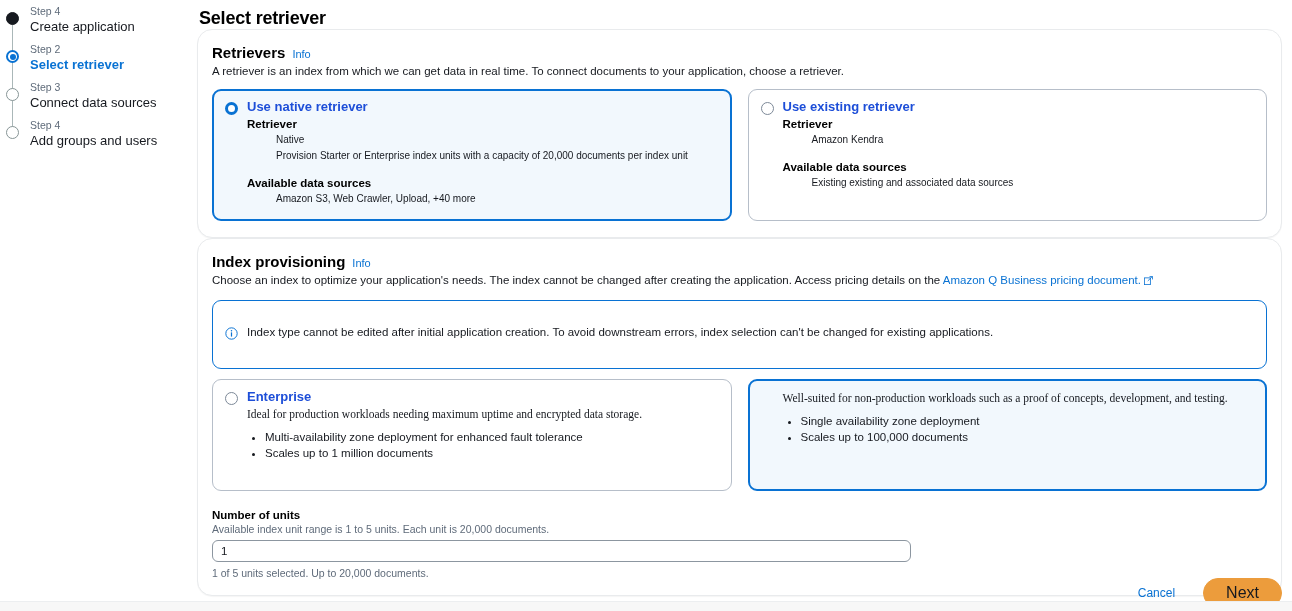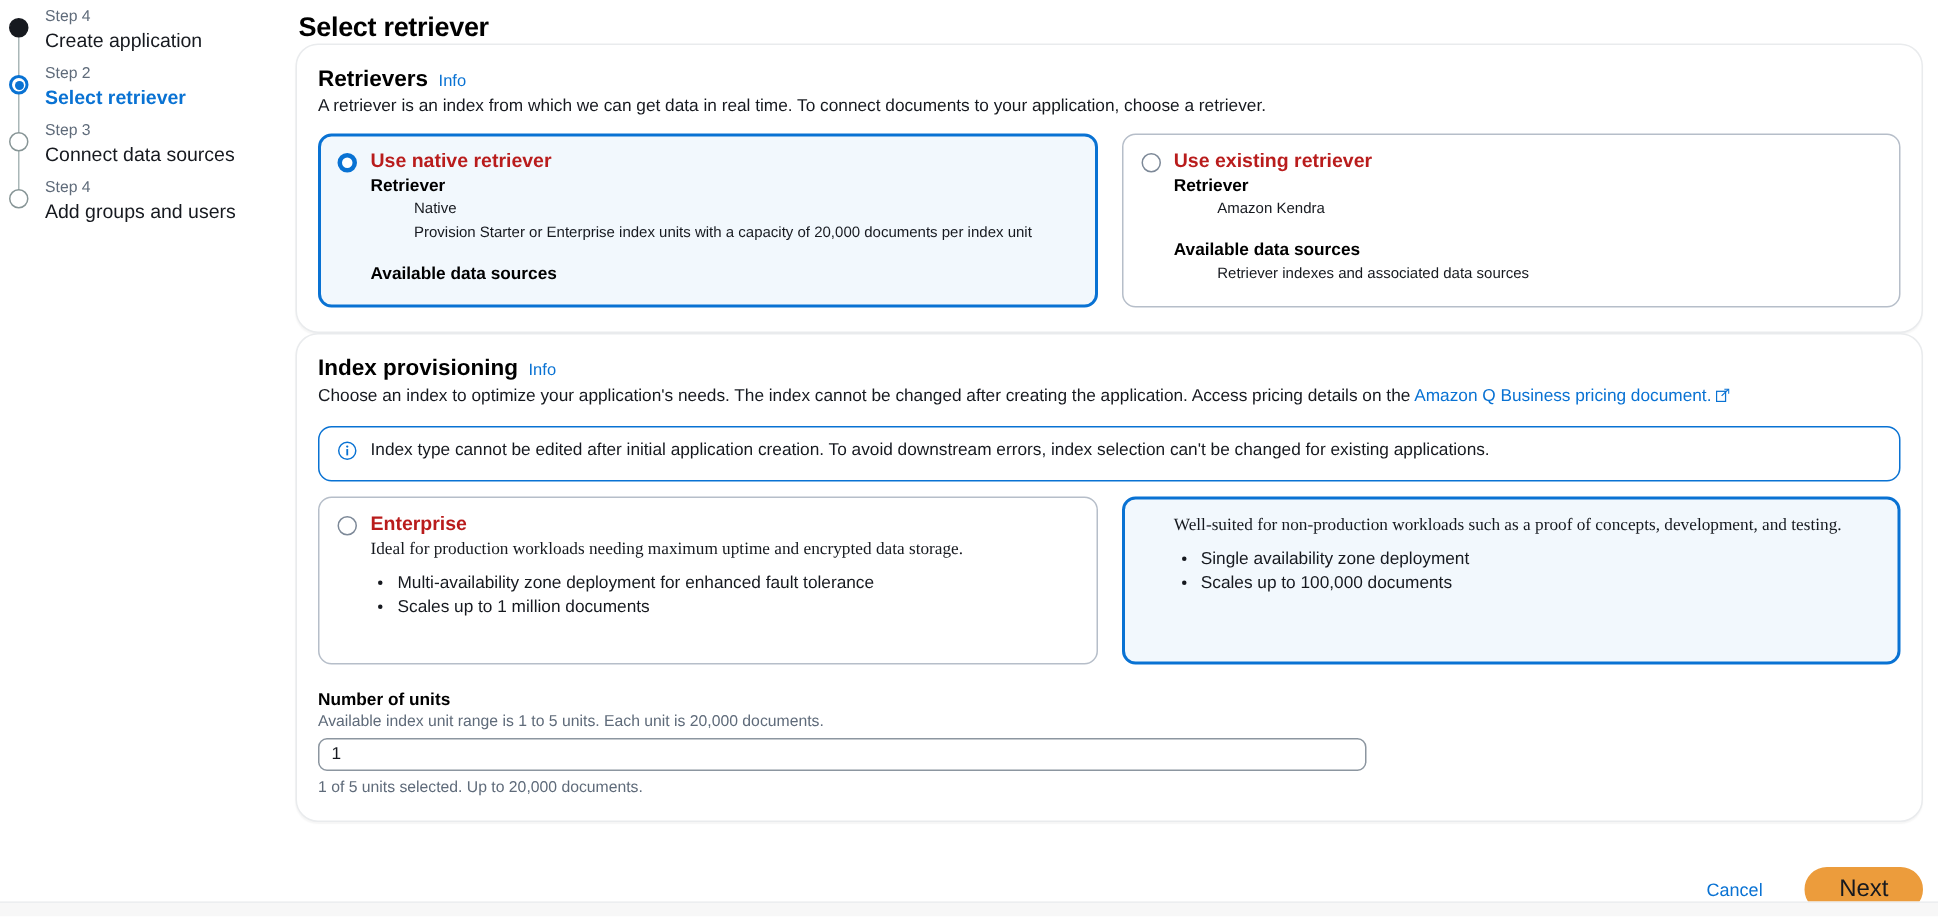--- a/index.html
+++ b/index.html
@@ -59,34 +59,34 @@
     flex:1; border:1px solid #b6bec9; border-radius:9px;
     padding:9px 12px 13px 12px; background:#ffffff; min-height:112px;
   }
   .tile.selected { border:2px solid #0972d3; background:#f2f8fd; padding:8px 11px 12px 11px; }
   .tile-head { display:flex; align-items:flex-start; gap:9px; }
   .radio {
     flex:none; width:13px; height:13px; margin-top:3px;
     border:1.5px solid #7d8998; border-radius:50%; background:#ffffff;
   }
   .radio.on { border:3.5px solid #0972d3; background:#ffffff; }
-  .tile-title { font-size:13px; font-weight:bold; color:#b91c1c; line-height:16px; }
+  .tile-title { font-size:13px; font-weight:bold; color:#1d4ed8; line-height:16px; }
   .tile-body { margin-left:22px; margin-top:1px; }
   .lbl { font-size:11.5px; font-weight:bold; color:#000000; line-height:16px; }
   .val { font-size:10px; color:#16191f; line-height:16px;padding-left:29px; }
   .gap { height:11px; }
   .tile-desc { font-size:11.5px; color:#16191f; line-height:16px; margin-left:22px; margin-top:1px;font-family:Liberation Serif, serif;}
   ul.bul { margin:8px 0 0 40px; padding:0; }
   ul.bul li { font-size:11.5px; color:#16191f; line-height:15px; margin-bottom:1px; }
 
   
   .alert {
     display:flex; gap:9px; align-items:flex-start;
     margin-top:11px; border:1px solid #0972d3; border-radius:9px;
-    background:#ffffff; padding:8px 12px;
+    background:#ffffff; padding:24px 12px;
   }
   .alert-ico { flex:none; margin-top:1px; }
   .alert-txt { font-size:11.5px; color:#16191f; line-height:15px; }
 
   
   .field { margin-top:18px; }
   .field-label { font-size:11.5px; font-weight:bold; color:#000000; }
   .field-hint { font-size:10.5px; color:#5f6b7a; margin-top:2px; }
   .field-input {
     margin-top:5px; width:699px; height:22px;
@@ -165,34 +165,35 @@
           <div class="tile-head">
             <span class="radio on"></span>
             <span class="tile-title">Use native retriever</span>
           </div>
           <div class="tile-body">
             <div class="lbl">Retriever</div>
             <div class="val">Native</div>
             <div class="val">Provision Starter or Enterprise index units with a capacity of 20,000 documents per index unit</div>
             <div class="gap"></div>
             <div class="lbl">Available data sources</div>
+            <div class="val">Amazon S3, Web Crawler, Upload, +40 more</div>
           </div>
         </div>
 
         <div class="tile">
           <div class="tile-head">
             <span class="radio"></span>
             <span class="tile-title">Use existing retriever</span>
           </div>
           <div class="tile-body">
             <div class="lbl">Retriever</div>
             <div class="val">Amazon Kendra</div>
             <div class="gap"></div>
             <div class="lbl">Available data sources</div>
-            <div class="val">Retriever indexes and associated data sources</div>
+            <div class="val">Existing existing and associated data sources</div>
           </div>
         </div>
 
       </div>
     </div>
 
     <div class="panel">
       <div class="panel-h">
         <span class="panel-title">Index provisioning</span>
         <span class="info-link">Info</span>

